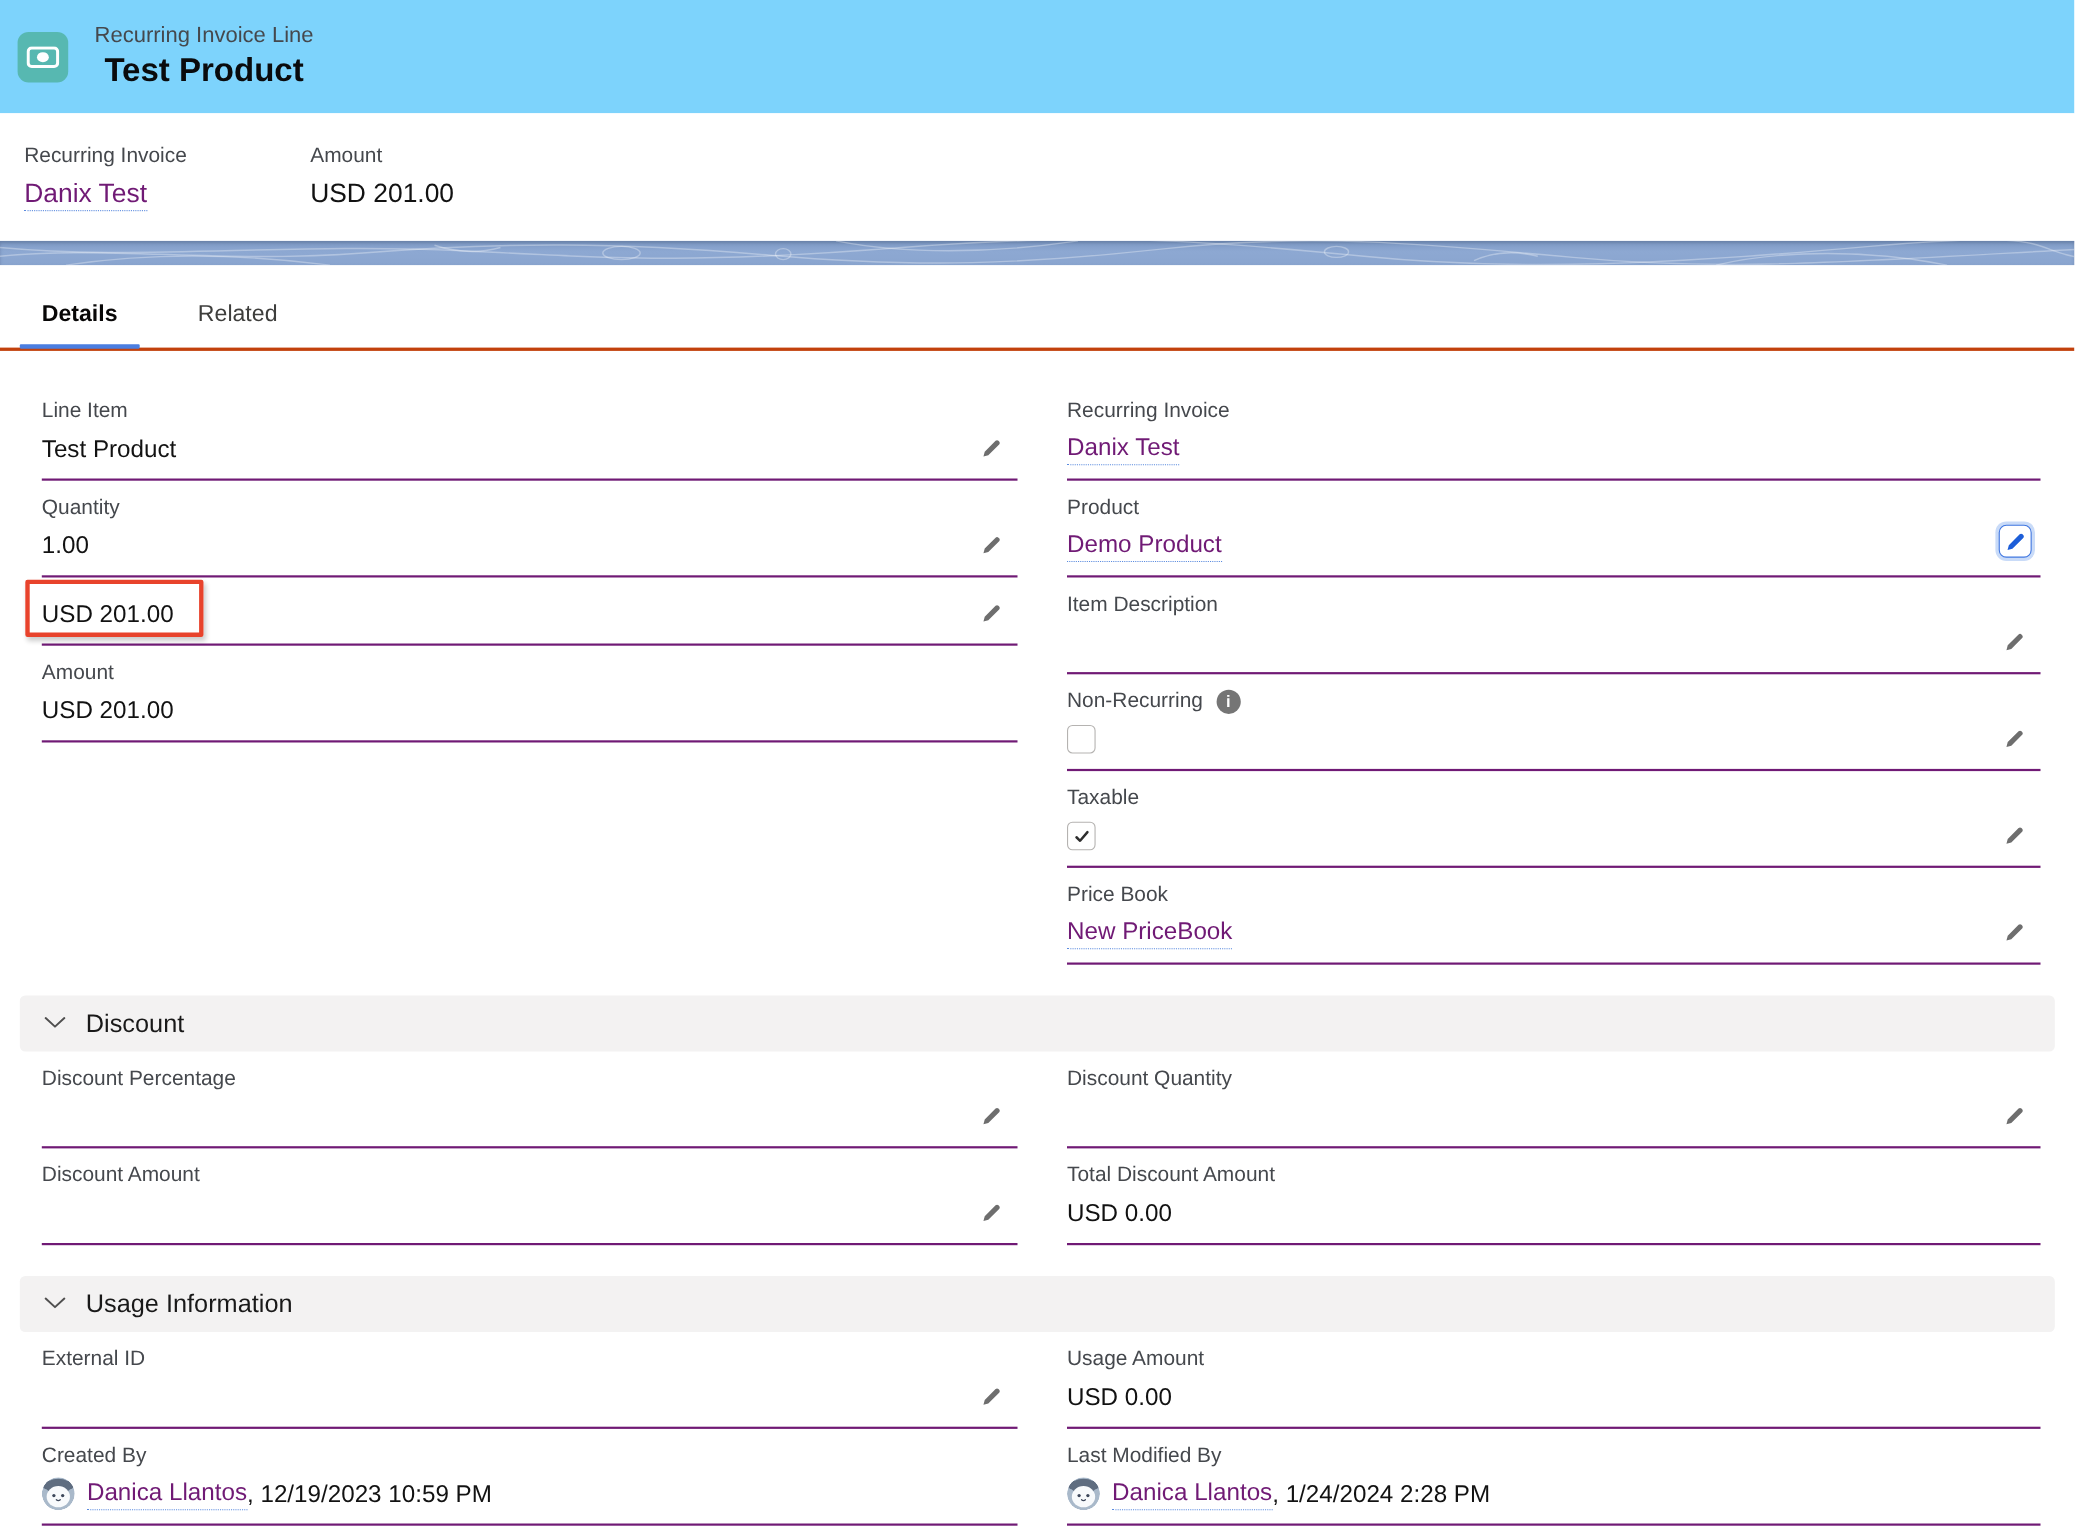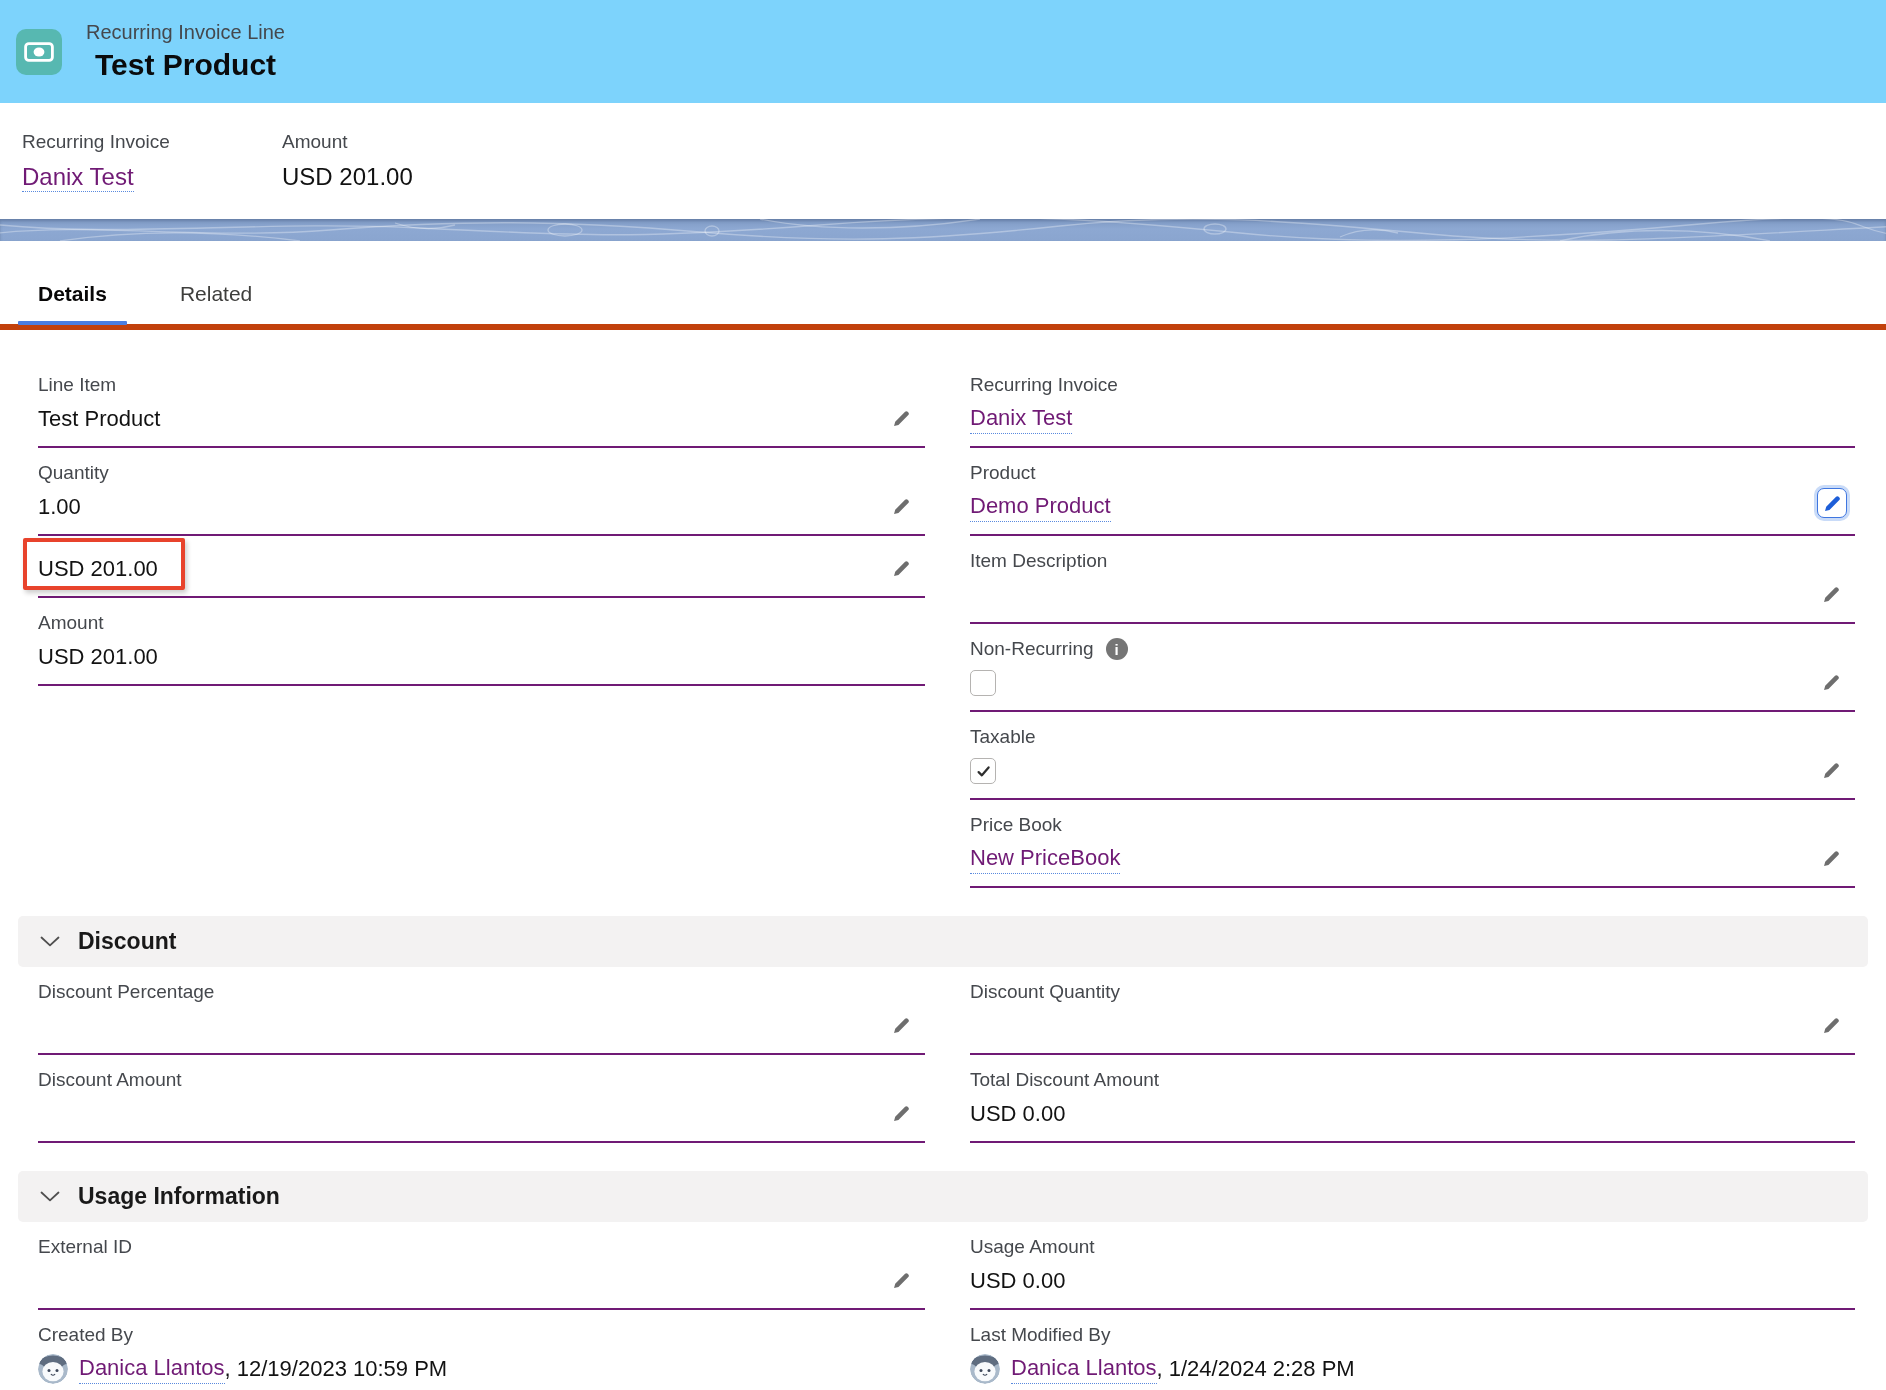--- a/index.html
+++ b/index.html
@@ -20,21 +20,21 @@
   .hl-label { font-size:19px; color:#45484d; line-height:26px; }
   .hl-value { font-size:24px; color:#121212; margin-top:7px; line-height:30px; }
   .hl-value a { font-size:24px; }
   a.slink { color:#701a75; text-decoration:none; border-bottom:1px dotted #5a8ade; padding-bottom:1px; cursor:pointer;text-align:right; }
 
   
   .band { height:22px; background:linear-gradient(180deg,#7e99c4 0%, #8da8d2 45%, #8aa5cf 100%); position:relative; overflow:hidden; box-shadow:inset 0 2px 3px rgba(40,58,90,.28); }
   .band svg { position:absolute; left:0; top:0; width:100%; height:100%; }
 
   
-  .tabs { display:flex; align-items:flex-end; padding-left:18px; height:89px; border-bottom:6px solid #c2410c; background:#fff; }
+  .tabs { display:flex; align-items:flex-end; padding-left:18px; height:78px; border-bottom:3px solid #c2410c; background:#fff; }
   .tab { position:relative; padding:0 20px 18px; font-size:21px; color:#3e3e3c; cursor:pointer; }
   .tab + .tab { margin-left:33px; }
   .tab.active { font-weight:bold; color:#080707; }
   .tab.active::after { content:""; position:absolute; left:0; right:0; bottom:-1px; height:4px; background:#4b7ee0; border-radius:1px; }
 
   
   .fields { display:grid; grid-template-columns:887px 885px; column-gap:45px; margin:0 31px 0 38px; }
   .fields.first { margin-top:30px; }
   .frow { border-bottom:2px solid #701a75; padding:12px 0 10px; position:relative; }
   .flabel { font-size:19px; color:#45484d; line-height:26px; display:flex; align-items:center; gap:12px; }
@@ -47,21 +47,21 @@
   .pencil.focused { background:#fff; border:1px solid #3f76e0; border-radius:7px; box-shadow:0 0 0 3px #c9dbf8; bottom:16px; width:30px; height:30px; }
 
   .checkbox { width:26px; height:26px; border:1px solid #b5b3b1; border-radius:5px; background:#fff; display:flex; align-items:center; justify-content:center; }
   .info-icon { width:22px; height:22px; border-radius:50%; background:#757575; color:#fff; font-size:15px; font-weight:bold; display:flex; align-items:center; justify-content:center; line-height:1; }
 
   .annotation-box { position:absolute; left:-15px; top:2px; width:162px; height:calc(100% - 8px); border:4px solid #e8432c; border-radius:2px; box-shadow:2px 3px 5px rgba(0,0,0,.2); pointer-events:none; }
 
   .avatar { width:30px; height:30px; border-radius:50%; overflow:hidden; margin-right:11px; flex:none; }
 
   
-  .section-bar { margin:28px 18px 0; height:51px; background:#f3f2f2; border-radius:5px; display:flex; align-items:center; padding-left:22px; gap:18px; cursor:pointer;font-weight:bold; }
+  .section-bar { margin:28px 18px 0; height:51px; background:#f3f2f2; border-radius:5px; display:flex; align-items:center; padding-left:22px; gap:18px; cursor:pointer; }
   .section-title { font-size:23px; color:#191919; }
 </style>
 </head>
 <body>
 
 <div class="page">
 
   <header class="hdr">
     <span class="obj-icon">
       <svg viewBox="0 0 30 20" width="30" height="20" fill="none">

